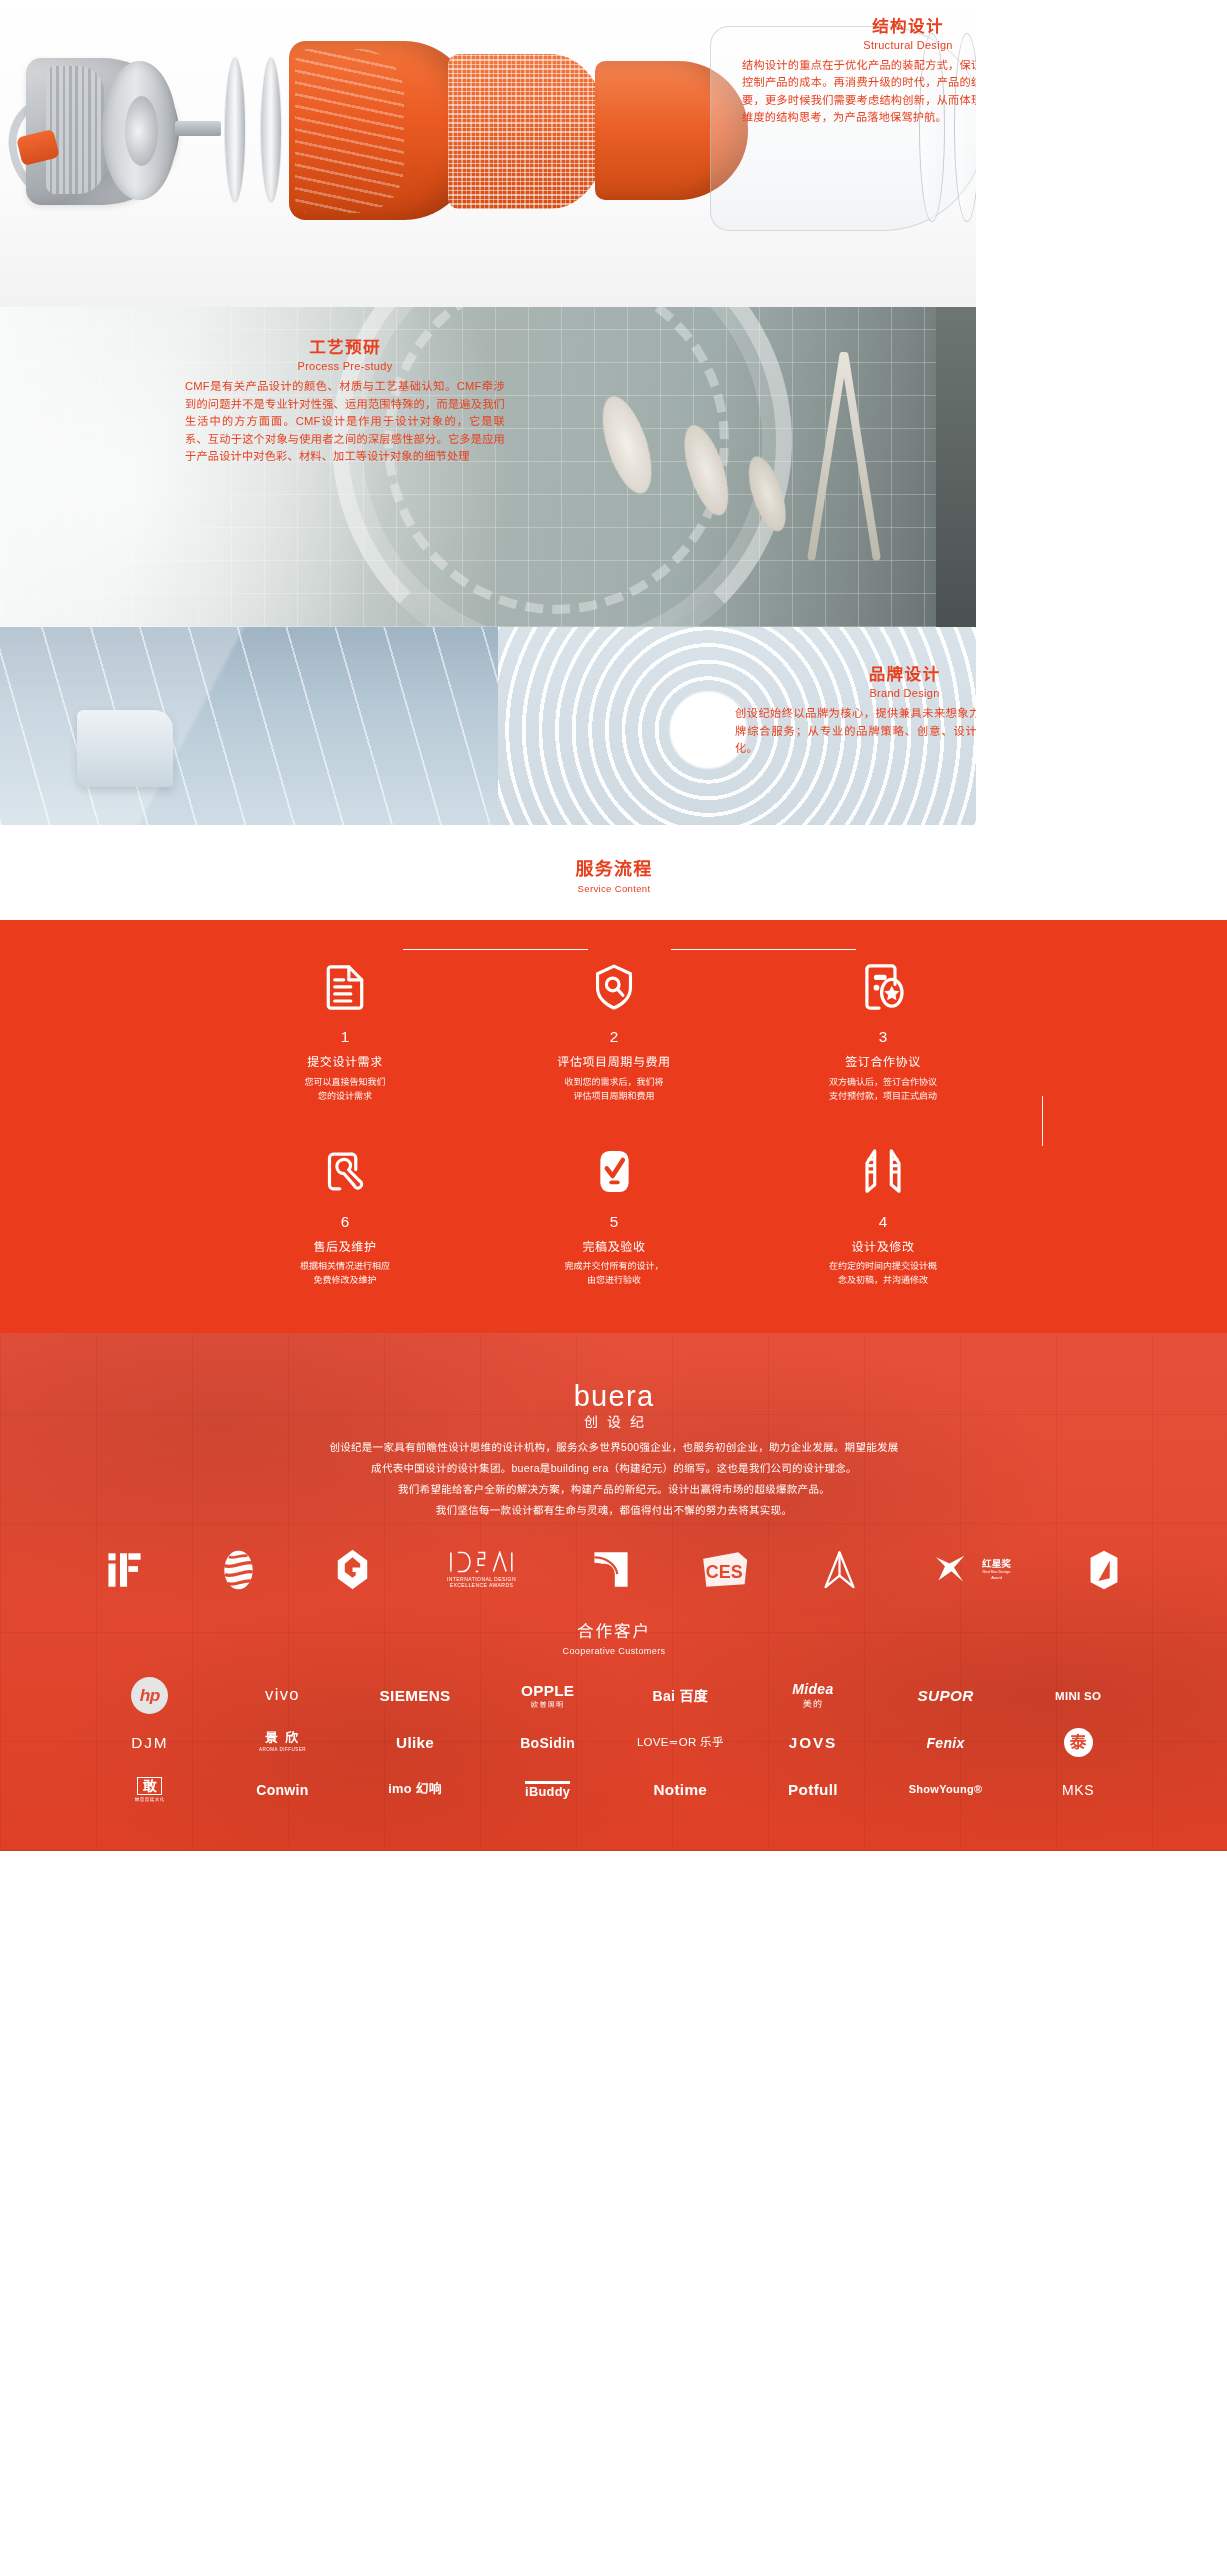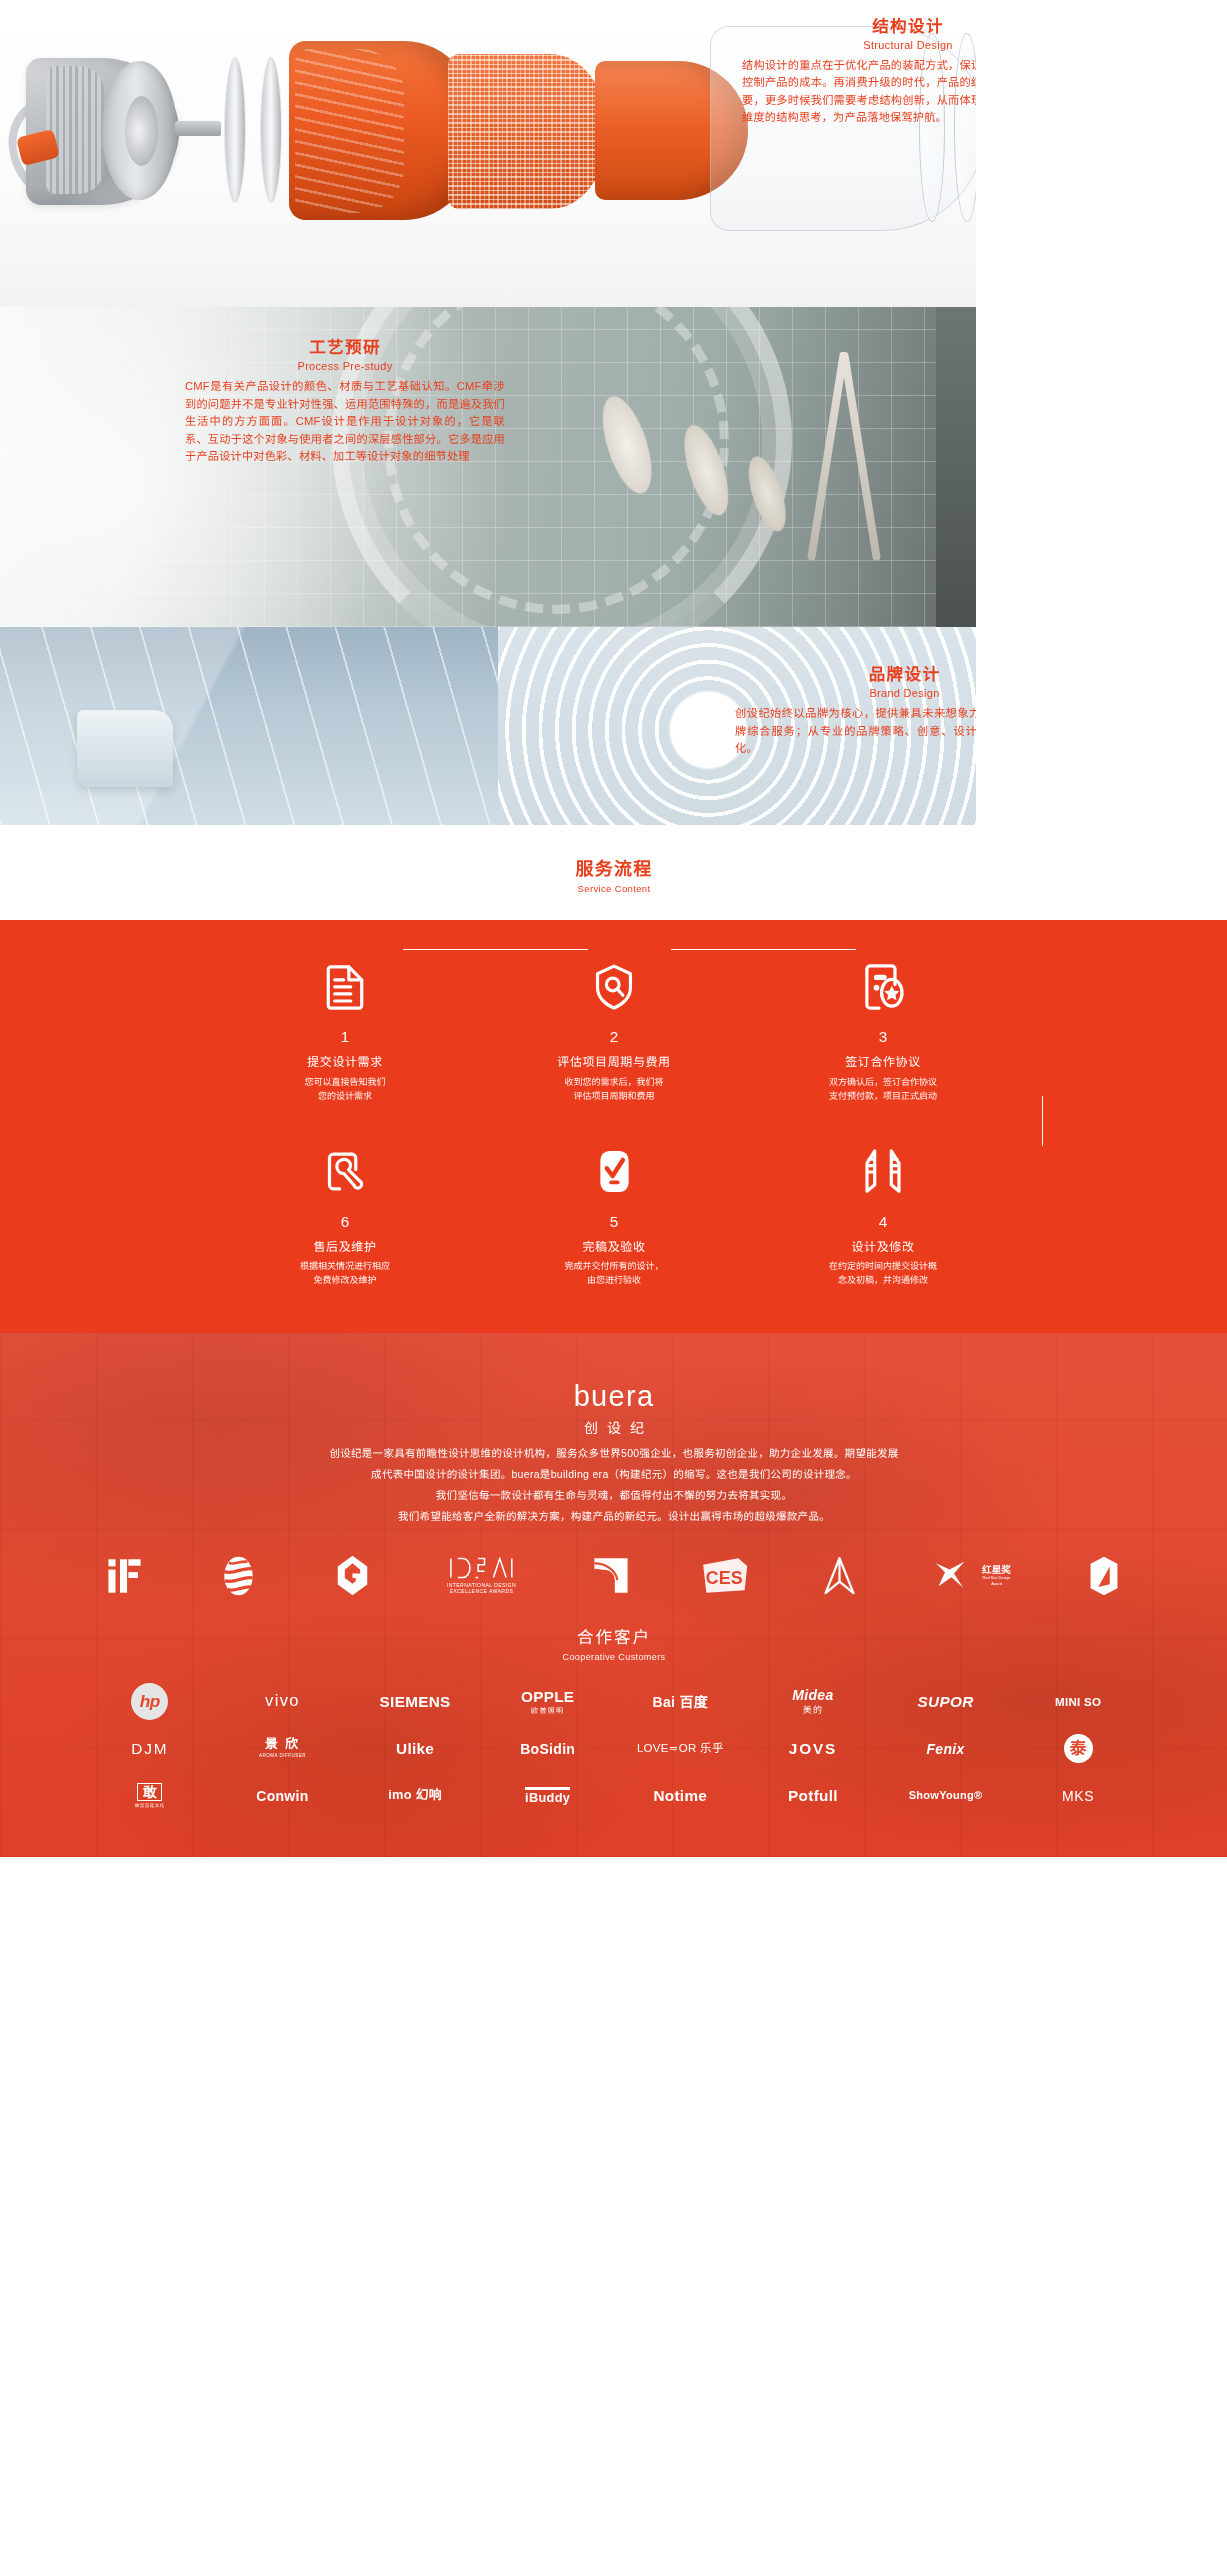--- a/index.html
+++ b/index.html
@@ -247,21 +247,21 @@
       linear-gradient(180deg,#e6503a,#dd4026);
     opacity: 1;
   }
   .sec-clients > * { position: relative; z-index: 2; }
 
   .logo-wrap { text-align: center; padding-top: 23px; }
   .logo-mark {
     color: #fff; font-size: 29px; letter-spacing: 1.3px; line-height: 1;
     font-family: "Liberation Sans", sans-serif; font-weight: 300;
   }
-  .logo-sub { color: #fff; font-size: 14px; letter-spacing: 9px; margin-top: 6px; padding-left: 9px; }
+  .logo-sub { color: #fff; font-size: 14px; letter-spacing: 9px; margin-top: 0; padding-left: 9px; }
 
   .about-text {
     color: #fff; text-align: center; margin: 6px auto 0; width: 997px;
     font-size: 10.5px; line-height: 2.0; letter-spacing: 0.3px;
   }
 
   .awards { display: flex; justify-content: center; align-items: center; gap: 55px; margin-top: 28px; }
   .award { width: 59px; height: 42px; display: flex; align-items: center; justify-content: center; color: #fff; }
   .award svg { display: block; }
   .award-idea { flex-direction: column; width: 90px; }
@@ -486,22 +486,22 @@
     <div class="bg-collage"></div>
 
     <div class="logo-wrap">
       <div class="logo-mark">buera</div>
       <div class="logo-sub">创设纪</div>
     </div>
 
     <div class="about-text">
       <div>创设纪是一家具有前瞻性设计思维的设计机构，服务众多世界500强企业，也服务初创企业，助力企业发展。期望能发展</div>
       <div>成代表中国设计的设计集团。buera是building era（构建纪元）的缩写。这也是我们公司的设计理念。</div>
+      <div>我们希望能给客户全新的解决方案，构建产品的新纪元。设计出赢得市场的超级爆款产品。</div>
       <div>我们坚信每一款设计都有生命与灵魂，都值得付出不懈的努力去将其实现。</div>
-      <div>我们希望能给客户全新的解决方案，构建产品的新纪元。设计出赢得市场的超级爆款产品。</div>
     </div>
 
     <div class="awards">
 
       <div class="award">
         <svg width="35" height="36" viewBox="0 0 54 56" fill="#fff">
           <rect x="2" y="2" width="11" height="11"></rect>
           <rect x="2" y="18" width="11" height="36"></rect>
           <rect x="20" y="2" width="11" height="52"></rect>
           <rect x="33" y="2" width="19" height="10"></rect>

